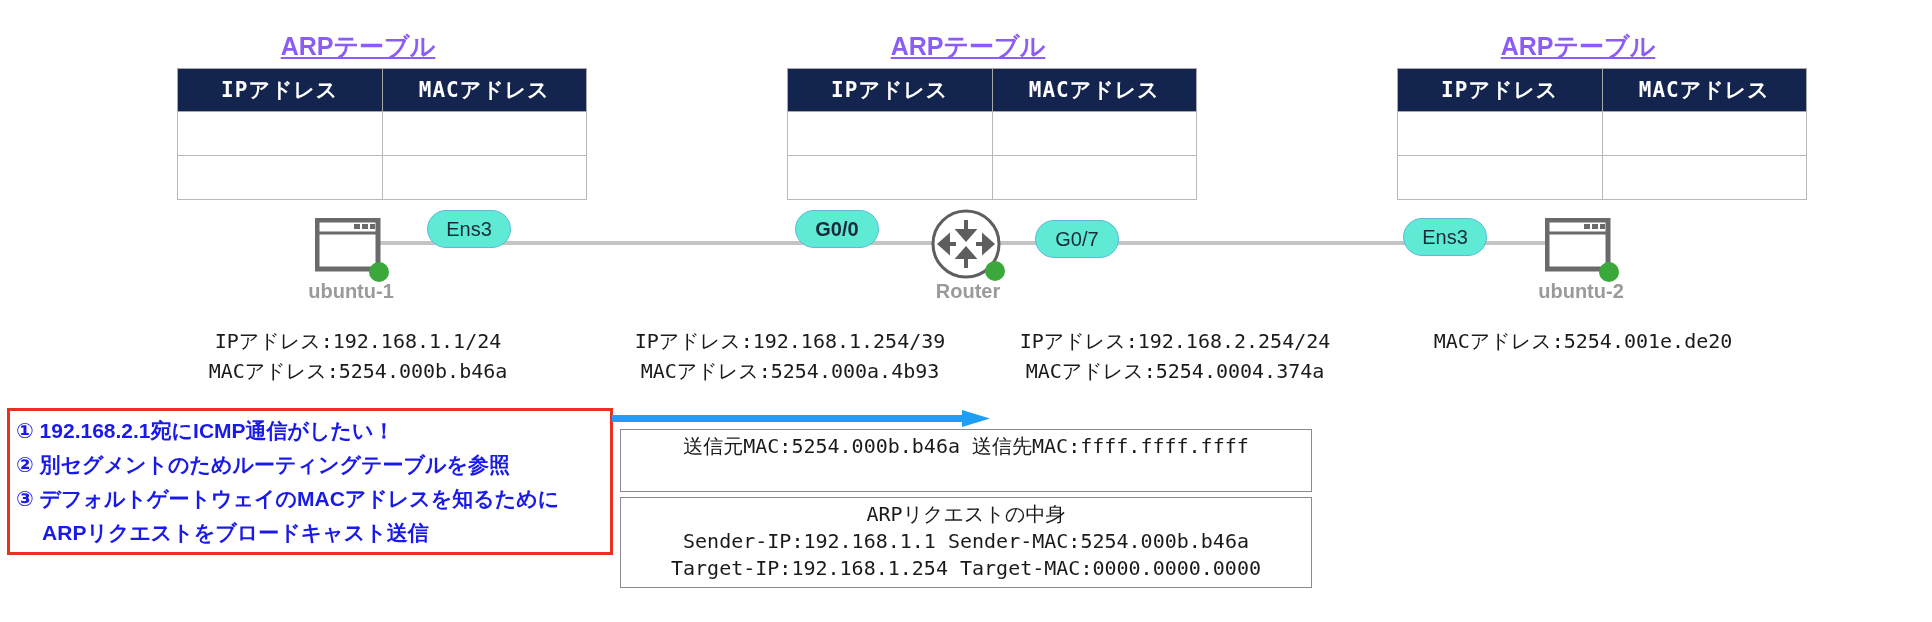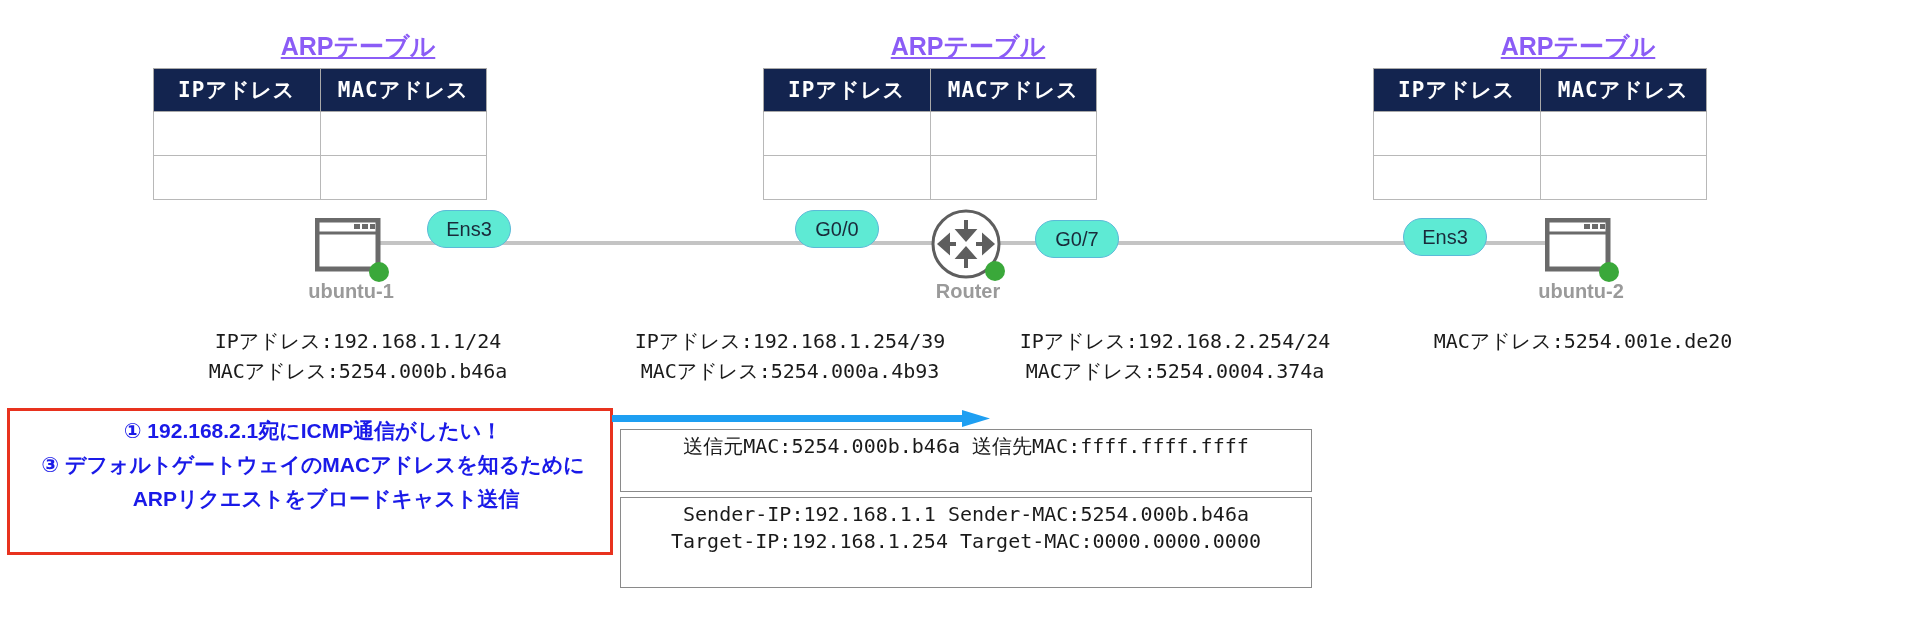--- a/index.html
+++ b/index.html
@@ -1,34 +1,34 @@
 <!DOCTYPE html>
 <html><head>
 <meta charset="utf-8">
 <style>
   html, body { margin:0; padding:0; background:#ffffff; }
   body { width:1932px; height:622px; position:relative; overflow:hidden;
          font-family:"DejaVu Sans Mono","Liberation Mono",monospace; color:#222; }
   .abs { position:absolute; }
   .table-title { font-family:"Liberation Sans","DejaVu Sans",sans-serif; font-weight:bold;
     font-size:25px; text-decoration:underline; text-align:center; color:#8b5cf6; width:410px; }
-  table.arp { position:absolute; border-collapse:collapse; width:334px; table-layout:fixed; }
+  table.arp { position:absolute; border-collapse:collapse; width:410px; table-layout:fixed;margin-left:24px; }
   table.arp th { background:#13244f; color:#fff; height:40px; font-size:21px; font-weight:bold;
     border:1px solid #a9a9a9; font-family:"DejaVu Sans Mono",monospace; letter-spacing:1px; }
   table.arp td { height:41px; border:1.5px solid #b8b8b8; }
   .link-line { background:#c4c4c4; height:4px; }
   .pill { background:#5eead4; border:1px solid #5bbad8; border-radius:22px; height:36px;
     font-family:"Liberation Sans","DejaVu Sans",sans-serif; font-size:20px; color:#1a2a3a;
     display:flex; align-items:center; justify-content:center; }
   .node-label { font-family:"Liberation Sans","DejaVu Sans",sans-serif; font-weight:bold;
     font-size:20px; color:#9a9a9a; text-align:center; width:140px; }
   .info { font-size:20px; text-align:center; line-height:30px; color:#1a1a1a; }
   .note-box { border:3px solid #e8321e; background:#fff; }
   .note-line { font-family:"Liberation Sans","DejaVu Sans",sans-serif; font-weight:bold;
-    font-size:21px; color:#1a1ae8; line-height:34px; white-space:nowrap;text-align:center; }
+    font-size:21px; color:#1a1ae8; line-height:34px; white-space:nowrap; }
   .pkt-box { border:1.5px solid #8a8a8a; background:#fff; text-align:center;
     font-size:20px; line-height:27px; color:#1a1a1a; }
   .status-dot { width:20px; height:20px; border-radius:50%; background:#3aa83a; }
 </style>
 </head>
 <body>
 
 <div>
   <div class="abs table-title" style="left:153px;top:30px;">ARPテーブル</div>
   <table class="arp" style="left:153px;top:68px;">
@@ -95,21 +95,21 @@
     <line x1="2" y1="15" x2="63" y2="15" stroke="#6a6a6a" stroke-width="3"></line>
     <rect x="39" y="6" width="6" height="5" fill="#6a6a6a"></rect>
       <rect x="47" y="6" width="6" height="5" fill="#6a6a6a"></rect>
       <rect x="55" y="6" width="5" height="5" fill="#6a6a6a"></rect>
   </svg>
   <div class="abs status-dot" style="left:54px;top:44px;"></div>
 </div>
 <div class="abs node-label" style="left:281px;top:280px;">ubuntu-1</div>
 <div class="abs pill" style="left:427px;top:210px;width:82px;">Ens3</div>
 
-<div class="abs pill" style="left:795px;top:210px;width:82px;">G0/0</div>
+<div class="abs pill" style="left:795px;top:210px;width:82px;font-weight:bold;">G0/0</div>
 <div class="abs" style="left:930px;top:208px;width:80px;height:80px;">
   <svg width="80" height="80" viewBox="0 0 80 80">
     <circle cx="36" cy="36" r="33" fill="#fff" stroke="#5e5e5e" stroke-width="3"></circle>
     <g stroke="#5e5e5e" stroke-width="4" fill="#5e5e5e">
       <line x1="36" y1="12" x2="36" y2="26"></line>
         <polygon points="29,23 43,23 36,31"></polygon>
       <line x1="36" y1="60" x2="36" y2="46"></line>
         <polygon points="29,49 43,49 36,41"></polygon>
       <line x1="12" y1="36" x2="26" y2="36"></line>
         <polygon points="18,29 18,43 10,36"></polygon>
@@ -147,30 +147,32 @@
   <div>IPアドレス:192.168.2.254/24</div>
   <div>MACアドレス:5254.0004.374a</div>
 </div>
 <div class="abs info" style="left:1393px;top:326px;width:380px;">
   <div>MACアドレス:5254.001e.de20</div>
 </div>
 
 <div class="abs note-box" style="left:7px;top:408px;width:600px;height:141px;">
   <div style="padding:3px 0 0 6px;">
     <div class="note-line">① 192.168.2.1宛にICMP通信がしたい！</div>
+    <div class="note-line">② 別セグメントのためルーティングテーブルを参照</div>
     <div class="note-line">③ デフォルトゲートウェイのMACアドレスを知るために</div>
     <div class="note-line">　 ARPリクエストをブロードキャスト送信</div>
   </div>
 </div>
 
 <svg class="abs" style="left:612px;top:408px;" width="380" height="20" viewBox="0 0 380 20">
   <rect x="0" y="7" width="352" height="7" fill="#1e9ff2"></rect>
   <polygon points="350,2 378,10.5 350,19" fill="#1e9ff2"></polygon>
 </svg>
 
 <div class="abs pkt-box" style="left:620px;top:429px;width:692px;height:63px;padding-top:3px;box-sizing:border-box;">
   <div>送信元MAC:5254.000b.b46a 送信先MAC:ffff.ffff.ffff</div>
 </div>
 
 <div class="abs pkt-box" style="left:620px;top:497px;width:692px;height:91px;padding-top:3px;box-sizing:border-box;">
+  <div>ARPリクエストの中身</div>
   <div>Sender-IP:192.168.1.1 Sender-MAC:5254.000b.b46a</div>
   <div>Target-IP:192.168.1.254 Target-MAC:0000.0000.0000</div>
 </div>
 
 </body></html>

